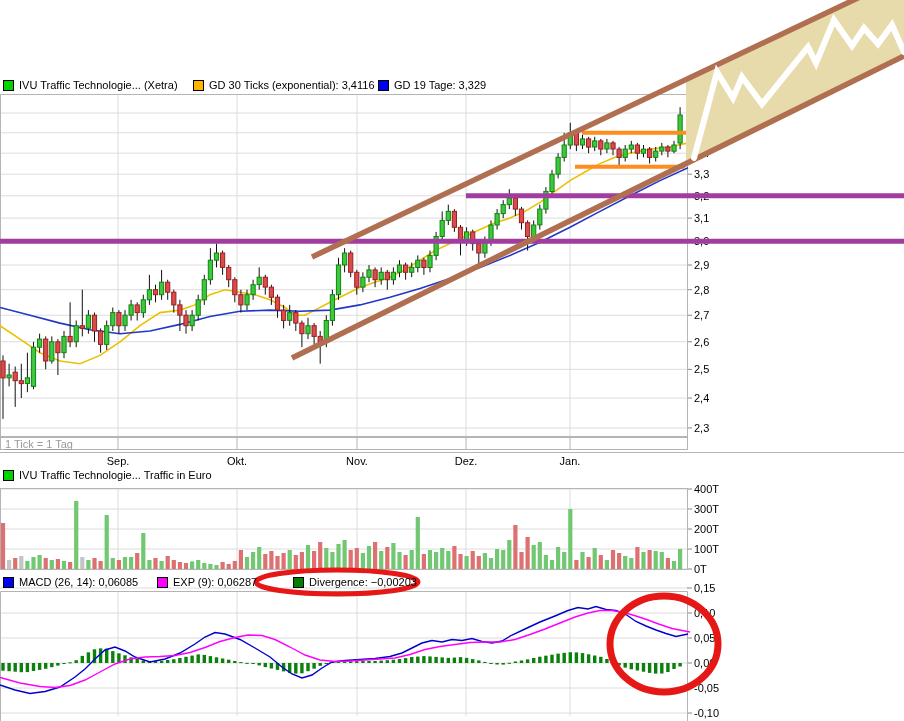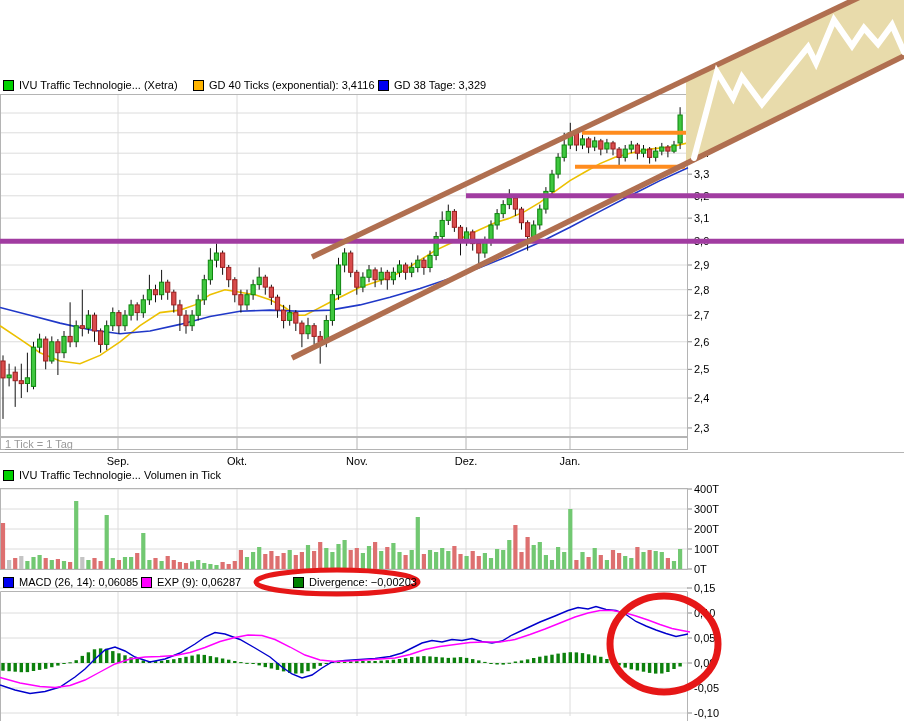--- a/index.html
+++ b/index.html
@@ -587,39 +587,39 @@
       <ellipse cx="337" cy="582" rx="81" ry="12" fill="none" stroke="#e61717" stroke-width="5"></ellipse>
       <ellipse cx="664" cy="644" rx="54" ry="48" fill="none" stroke="#e61717" stroke-width="7"></ellipse>
     </svg>
 
   <div class="legend-item" style="top:79px;left:3px">
     <span class="sq" id="sw-p0" style="background: rgb(0, 210, 0);"></span>
     <span>IVU Traffic Technologie... (Xetra)</span>
   </div>
   <div class="legend-item" style="top:79px;left:193px">
     <span class="sq" id="sw-p1" style="background: rgb(255, 180, 0);"></span>
-    <span>GD 40 Ticks (exponential): 3,4116</span>
+    <span>GD 30 Ticks (exponential): 3,4116</span>
   </div>
   <div class="legend-item" style="top:79px;left:378px">
     <span class="sq" id="sw-p2" style="background: rgb(0, 0, 240);"></span>
-    <span>GD 38 Tage: 3,329</span>
+    <span>GD 19 Tage: 3,329</span>
   </div>
 
   <div class="ticknote">1 Tick = 1 Tag</div>
 
   <div class="legend-item" style="top:469px;left:3px">
     <span class="sq" id="sw-v0" style="background: rgb(0, 210, 0);"></span>
-    <span>IVU Traffic Technologie... Volumen in Tick</span>
+    <span>IVU Traffic Technologie... Traffic in Euro</span>
   </div>
 
   <div class="legend-item" style="top:576px;left:3px">
     <span class="sq" id="sw-m0" style="background: rgb(0, 0, 240);"></span>
     <span>MACD (26, 14): 0,06085</span>
   </div>
-  <div class="legend-item" style="top:576px;left:141px">
+  <div class="legend-item" style="top:576px;left:157px">
     <span class="sq" id="sw-m1" style="background: rgb(255, 0, 255);"></span>
     <span>EXP (9): 0,06287</span>
   </div>
   <div class="legend-item" style="top:576px;left:293px">
     <span class="sq" id="sw-m2" style="background: rgb(0, 128, 0);"></span>
     <span>Divergence: −0,00203</span>
   </div>
 </div>
 
 </body></html>

